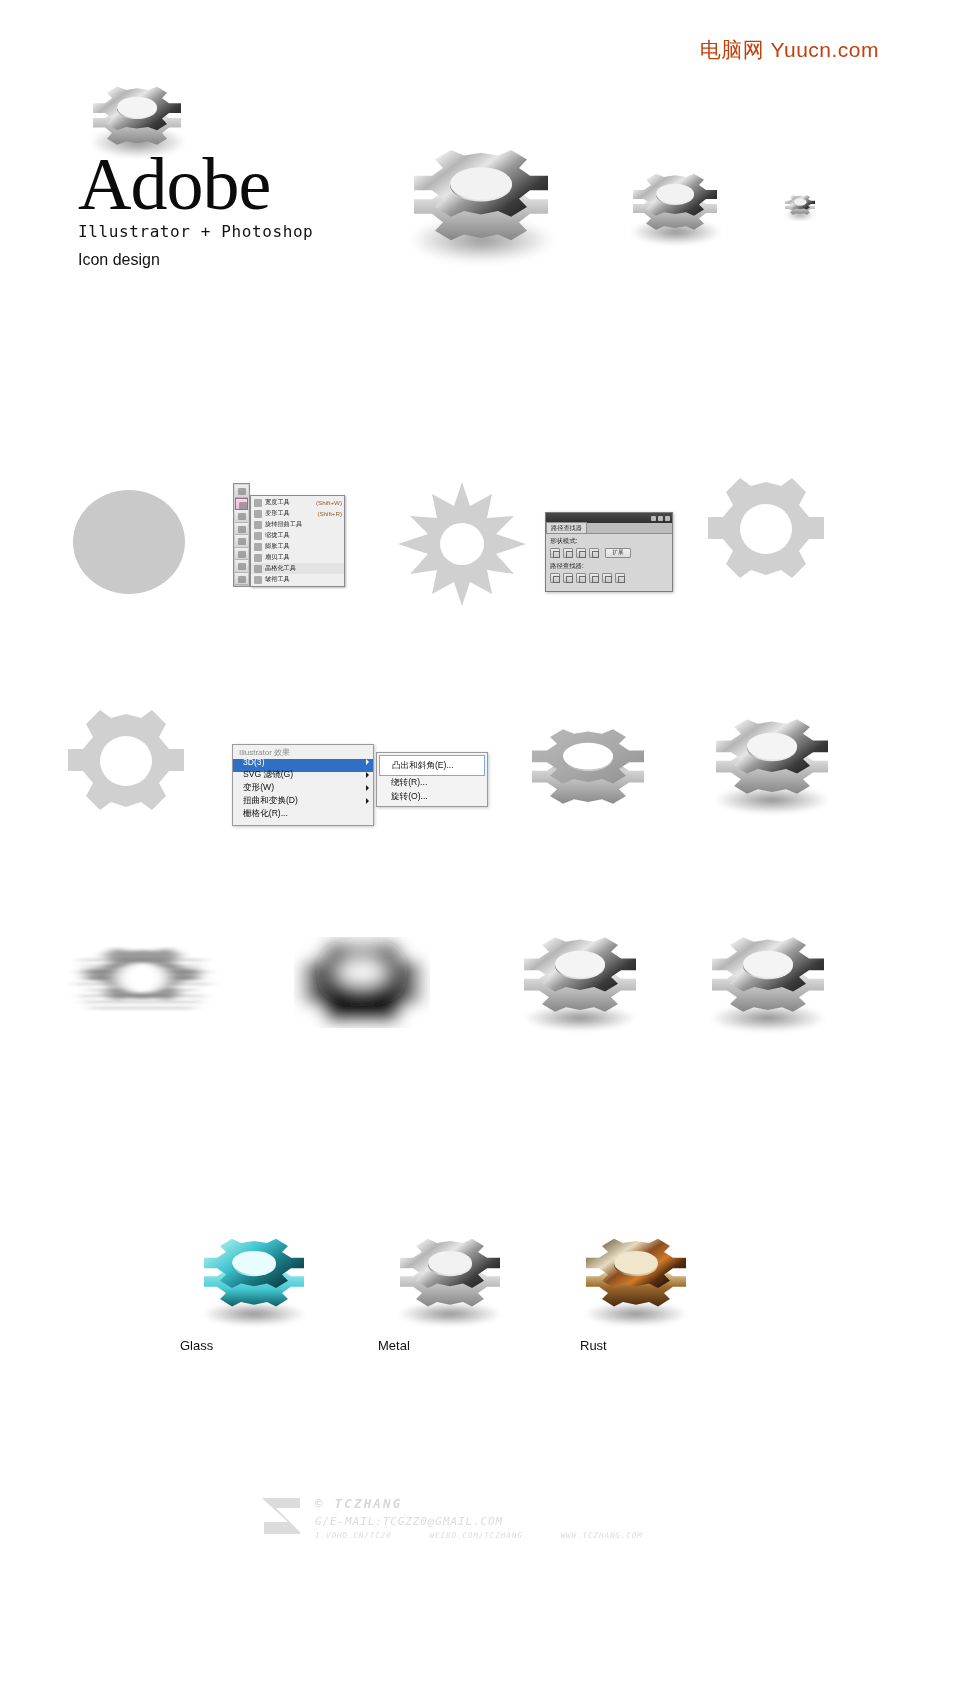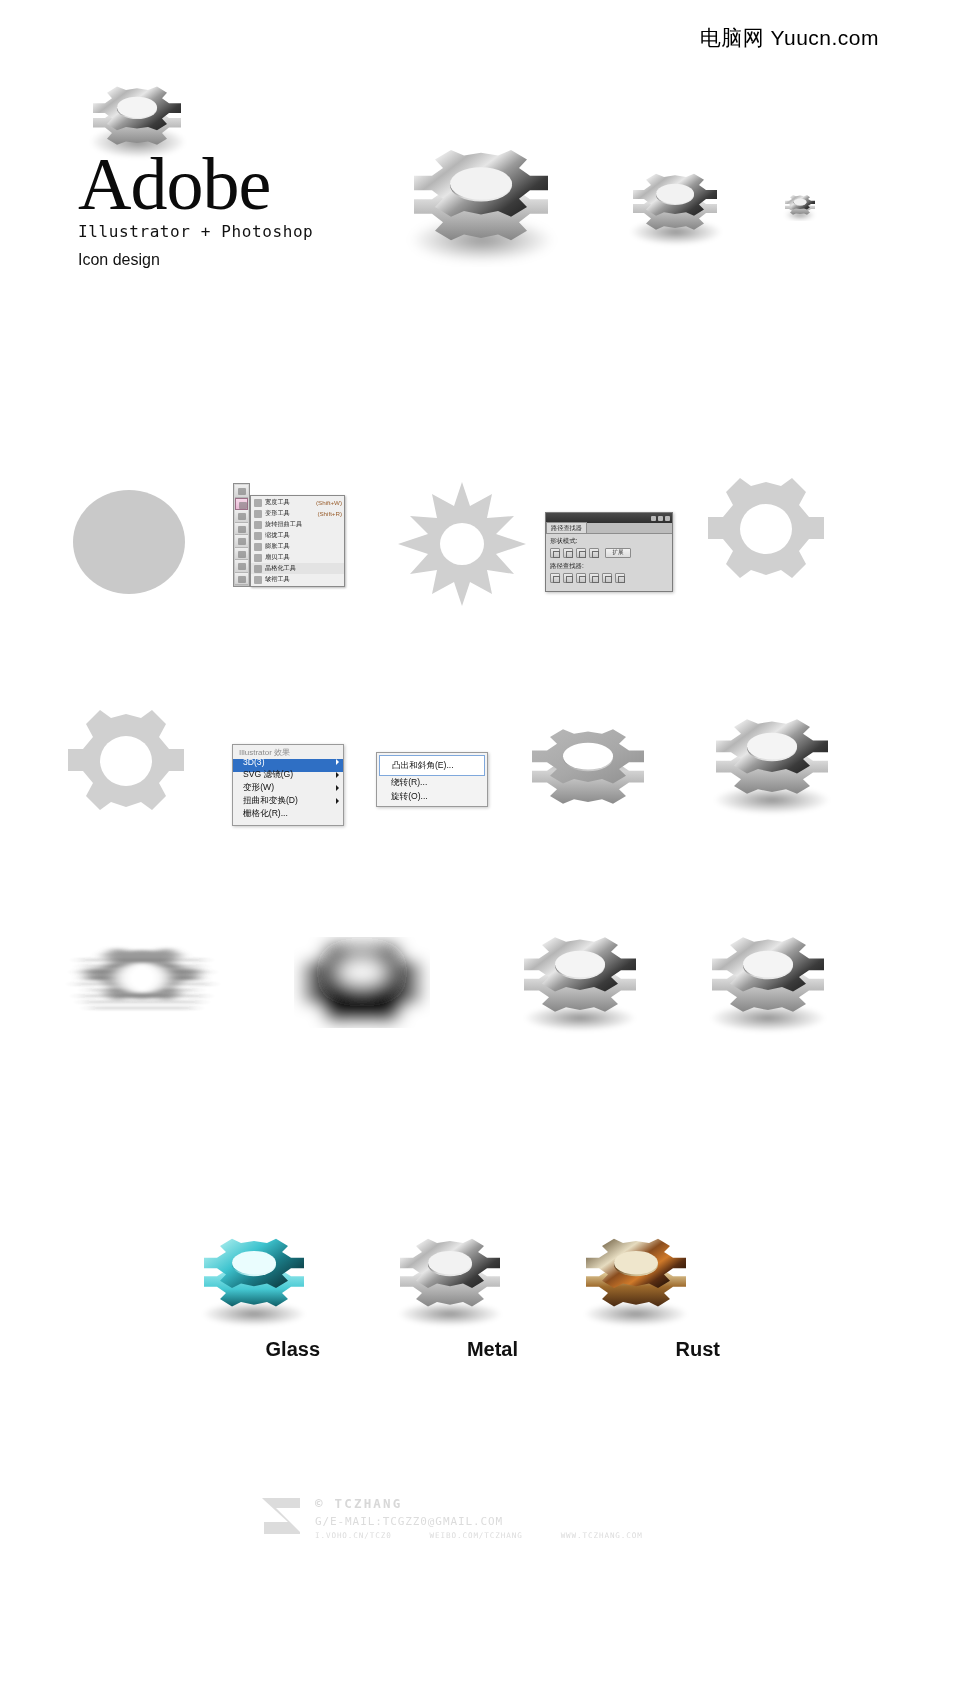--- a/index.html
+++ b/index.html
@@ -10,23 +10,23 @@
     background: #ffffff;
     font-family: "Liberation Sans", sans-serif;
     position: relative;
     overflow: hidden;
   }
 
   
   .wm-top {
     position: absolute;
     right: 92px;
-    top: 24px;
+    top: 36px;
     font-size: 21px;
-    color: #000000;
+    color: #c2410c;
     letter-spacing: 0.5px;
     white-space: nowrap;
   }
 
   
   .header { position: absolute; left: 78px; top: 72px; }
   .header .brand {
     font-family: "Liberation Serif", serif;
     font-size: 74px;
     line-height: 0.92;
@@ -181,21 +181,21 @@
 
   
   .fxmenu {
     position: absolute;
     left: 232px; top: 744px;
     font-family: "Liberation Sans", sans-serif;
     font-size: 8.6px;
     color: #101010;
   }
   .fxmenu .main {
-    width: 112px;
+    width: 142px;
     background: #f0f0f0;
     border: 1px solid #9a9a9a;
     box-shadow: 1px 1px 3px rgba(0,0,0,0.22);
     padding: 1px 0;
   }
   .fxmenu .main .hdr {
     padding: 1px 6px;
     color: #8a8a8a;
     font-size: 8px;
   }
@@ -236,31 +236,31 @@
     background: #ffffff;
     margin: 0 2px;
     padding-left: 12px;
     height: 21px;
   }
 
   
   .mat-label {
     position: absolute;
     font-family: "Liberation Sans", sans-serif;
-    font-size: 20px;
-    font-weight: bold;
+    font-size: 13px;
+    font-weight: normal;
     color: #101010;
-    text-align: right;
+    text-align: left;
     width: 140px;
   }
 
   
   .sig { position: absolute; left: 258px; top: 1492px; display: flex; align-items: flex-start; gap: 11px; }
   .sig .mark { width: 46px; height: 46px; flex: 0 0 auto; }
-  .sig .lines { padding-top: 4px; }
+  .sig .lines { padding-top: 4px; font-style: italic; }
   .sig .l1 {
     font-family: "DejaVu Sans Mono", monospace;
     font-size: 12.5px;
     letter-spacing: 2.2px;
     color: #d8d8d8;
     font-weight: bold;
   }
   .sig .l2 {
     font-family: "DejaVu Sans Mono", monospace;
     font-size: 11px;

